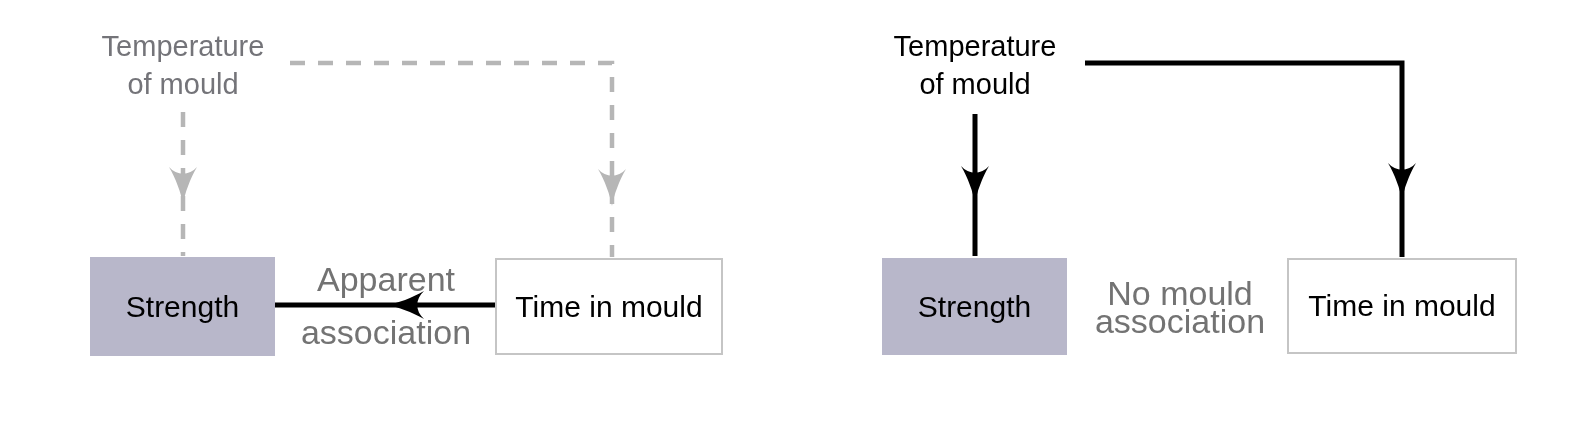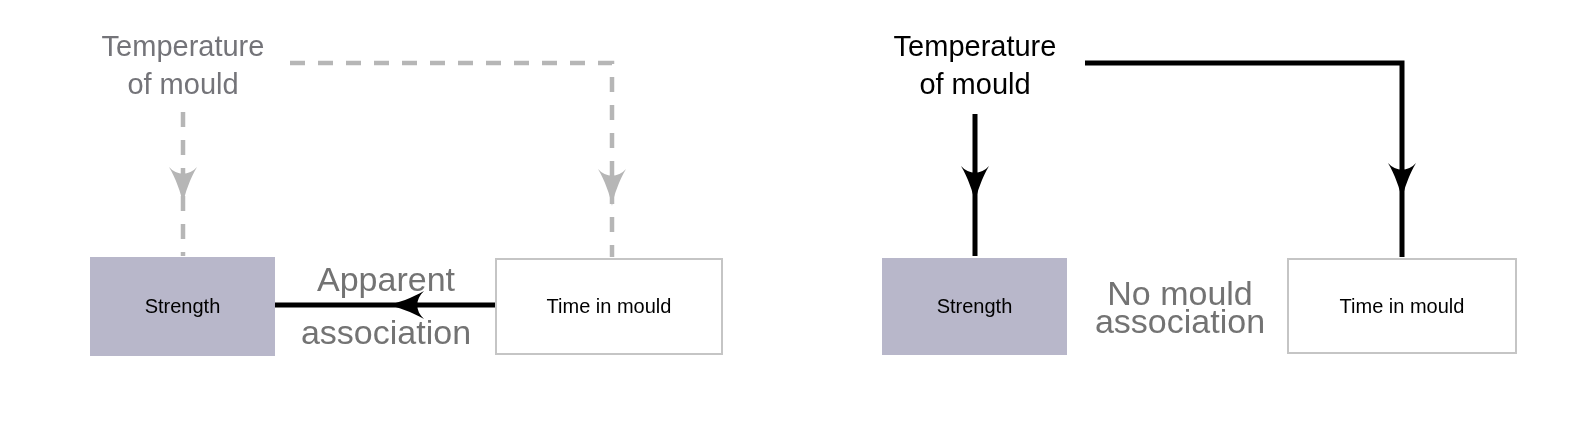--- a/index.html
+++ b/index.html
@@ -29,21 +29,21 @@
     font-size: 29px;
     color: #000000;
     white-space: pre-line;
   }
   .txt.muted { color: #747479; }
   .box {
     position: absolute;
     display: flex;
     align-items: center;
     justify-content: center;
-    font-size: 20px;
+    font-size: 30px;
     color: #000000;
     box-sizing: border-box;
   }
   .box.strength { background: #b8b7ca; }
   .box.time { background: #ffffff; border: 2px solid #c5c5c5; }
   .assoc-line {
     position: absolute;
     text-align: center;
     font-size: 34px;
     line-height: 30px;

